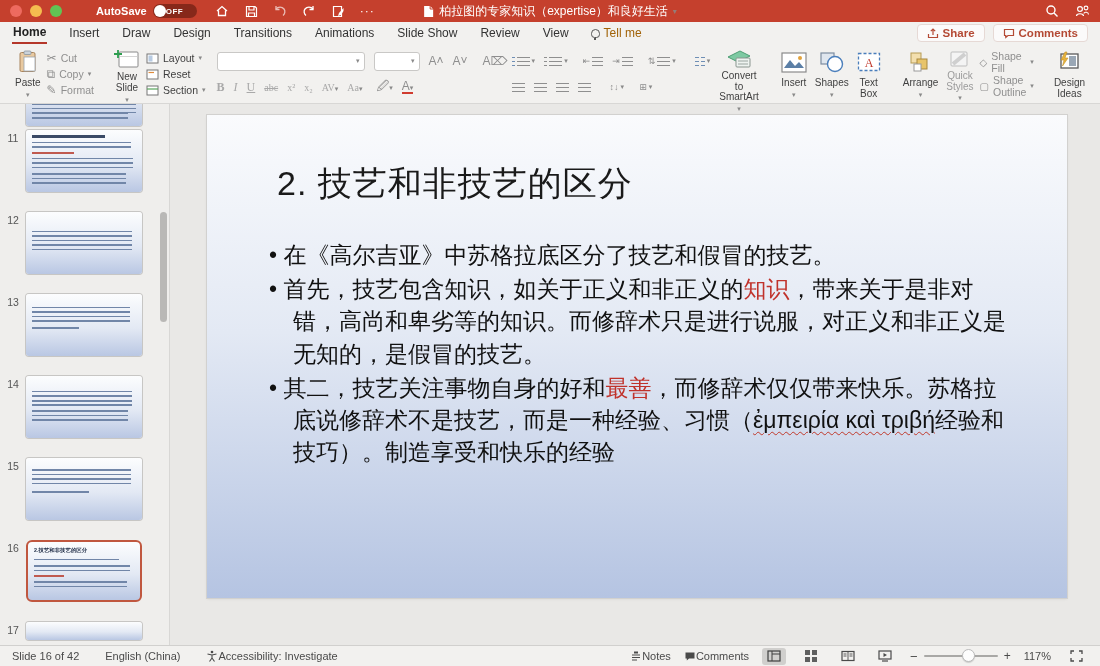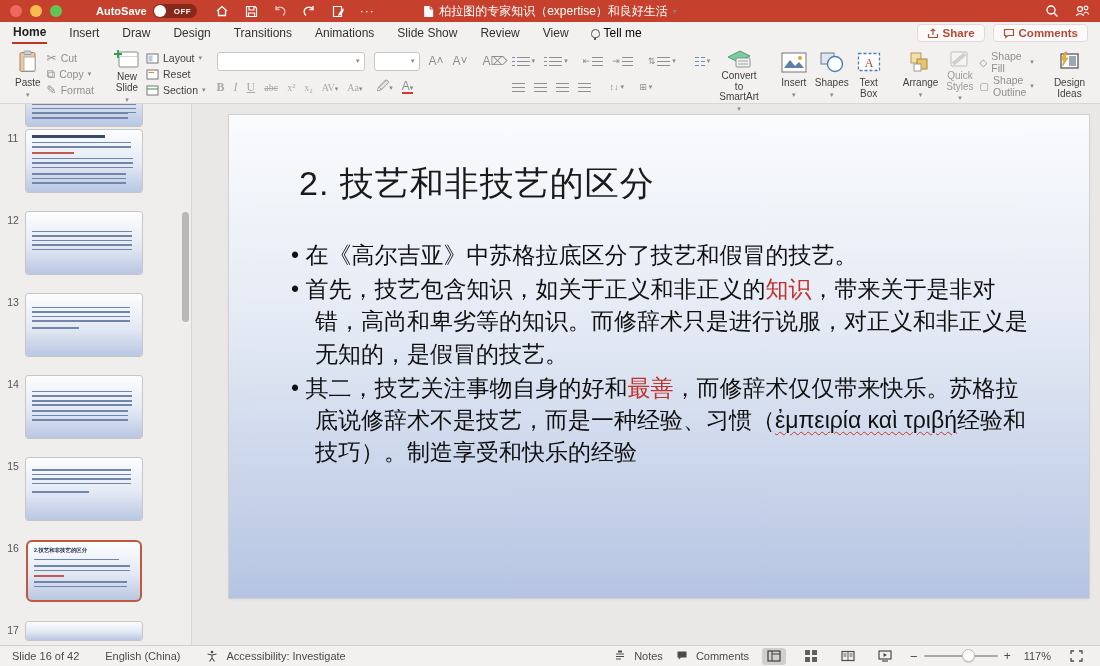--- a/index.html
+++ b/index.html
@@ -8,35 +8,35 @@
   .window { width:1100px; height:666px; display:flex; flex-direction:column; background:#e9e8e6; }
 
   
   .titlebar { height:22px; background:#c5402d; display:flex; align-items:center; padding:0 10px; flex:0 0 auto; position:relative; }
   .lights { display:flex; gap:8px; margin-right:34px; }
   .light { width:12px; height:12px; border-radius:50%; }
   .light.red{background:#ee6a5f;} .light.yellow{background:#f5bd4f;} .light.green{background:#61c454;}
   .autosave { display:flex; align-items:center; gap:6px; color:#fff; font-size:11px; font-weight:bold; }
   .toggle { width:44px; height:14px; background:rgba(60,10,5,.45); border-radius:8px; display:flex; align-items:center; padding:1px; }
   .knob { width:12px; height:12px; background:#fff; border-radius:50%; }
-  .toggle-label { color:#fff; font-size:8px; font-weight:bold; margin-left:8px; letter-spacing:.5px;}
+  .toggle-label { color:#fff; font-size:8px; font-weight:bold; margin-left:0; letter-spacing:.5px;}
   .tb-icons { display:flex; align-items:center; gap:14px; margin-left:18px; color:#fff; }
   .tb-icon { width:15px; height:15px; display:flex; align-items:center; justify-content:center; }
   .tb-icon svg { display:block; }
   .tb-more { color:#fff; font-size:12px; letter-spacing:1px; }
   .tb-title { position:absolute; left:50%; top:0; transform:translateX(-50%); height:22px; display:flex; align-items:center; gap:5px; color:#fff; font-size:12px; white-space:nowrap; }
   .tb-title .chev { font-size:8px; opacity:.8; }
   .tb-right { margin-left:auto; display:flex; gap:16px; align-items:center; }
 
   
   .menubar { height:22px; background:#f2f1ef; display:flex; align-items:center; padding:0 12px; flex:0 0 auto;justify-content:space-between; }
   .tabs { display:flex; gap:21px; align-items:center; }
   .tab { font-size:12px; color:#333; padding:3px 1px; cursor:default; }
   .tab.active { font-weight:bold; color:#222; border-bottom:2px solid #b5372a; }
-  .tellme { display:flex; align-items:center; gap:4px; font-size:12px; color:#000000; margin-left:21px; }
+  .tellme { display:flex; align-items:center; gap:4px; font-size:12px; color:#a16207; margin-left:21px; }
   .bulb { width:9px; height:9px; border:1.3px solid #555; border-radius:50% 50% 40% 40%; position:relative; }
   .bulb:after { content:""; position:absolute; left:2px; bottom:-3px; width:2.5px; height:2px; background:#555; }
   .mb-right { margin-left:auto; display:flex; gap:8px; }
   .pill-btn { display:flex; align-items:center; gap:4px; background:#fbfafa; border:1px solid #e6d9d5; border-radius:4px; padding:2px 9px; font-size:11.5px; color:#b44a35; font-weight:bold; }
 
   
   .ribbon { height:60px; background:#f2f1ef; border-bottom:1px solid #d8d7d5; display:flex; align-items:stretch; padding:3px 6px 2px 6px; flex:0 0 auto; }
   .rgroup { display:flex; align-items:stretch; padding:0 5px; }
   .rsep { width:1px; background:#dddcda; margin:4px 2px; }
   .bigbtn { display:flex; flex-direction:column; align-items:center; justify-content:space-between; padding:2px 4px; font-size:10px; color:#3f3f3f; text-align:center; line-height:1.1; }
@@ -51,21 +51,21 @@
   .fmt { font-size:12px; color:#a9a9a9; font-family:"Liberation Serif",serif; }
   .glyph { font-size:12px; color:#8e8e8e; }
   .bars { width:13px; height:9px; background:repeating-linear-gradient(180deg,#8f8f8f 0 1.2px,transparent 1.2px 4px); }
   .bars.short { background:repeating-linear-gradient(180deg,#8f8f8f 0 1.2px,transparent 1.2px 4px); width:11px; }
   .listic { display:flex; align-items:center; gap:2px; }
   .dots3 { width:3px; height:9px; background:repeating-linear-gradient(180deg,#6f8fb5 0 1.2px,transparent 1.2px 4px); }
   .label2 { font-size:10px; color:#3f3f3f; line-height:1.05; text-align:center; }
 
   
   .content { flex:1 1 auto; display:flex; min-height:0; }
-  .thumbpanel { width:192px; background:#efeeec; border-right:1px solid #d8d7d5; position:relative; flex:0 0 auto; overflow:hidden; }
+  .thumbpanel { width:170px; background:#efeeec; border-right:1px solid #d8d7d5; position:relative; flex:0 0 auto; overflow:hidden; }
   .thumb-item { position:absolute; left:0; width:170px; display:flex; }
   .tnum { width:26px; font-size:10.5px; color:#555; text-align:center; padding-top:2px; }
   .tbox { width:116px; height:62px; border-radius:3px; background:linear-gradient(180deg,#fcfdfe 0%,#e3e9f4 55%,#b9c7e3 100%); box-shadow:0 0 0 1px #c7c6c4; padding:5px 6px; overflow:hidden; }
   .tbox.selected { box-shadow:none; border:2px solid #c0573f; border-radius:6px; }
   .mini-title { height:3px; width:70%; background:#3a4a66; margin-bottom:4px; }
   .mini-lines { background:repeating-linear-gradient(180deg,#7186a8 0 1.5px,transparent 1.5px 4.5px); }
   .mini-red { background:repeating-linear-gradient(180deg,#c05a50 0 1.5px,transparent 1.5px 4.5px); }
   .t16-title { font-size:6px; font-weight:bold; color:#1c2a44; transform:scale(.9); transform-origin:0 0; white-space:nowrap; }
   .vscroll { position:absolute; right:2px; top:108px; width:7px; height:110px; background:#b9b8b6; border-radius:4px; }
 
@@ -81,21 +81,21 @@
   .bullet:before { content:"• "; }
   .squiggle { text-decoration:underline wavy #c0392b 1px; text-underline-offset:3px; }
 
   .notespane { flex:0 0 34px; background:#efeeec; border-top:1px solid #dbdad8; padding:5px 0 0 12px; }
   .notes-ph { font-size:11.5px; color:#1f1f1f; }
 
   
   .statusbar { height:21px; background:#f2f1ef; border-top:1px solid #d1d0ce; display:flex; align-items:center; padding:0 12px; font-size:11px; color:#4a4a4a; flex:0 0 auto; }
   .sb-left { display:flex; gap:26px; align-items:center; }
   .sb-right { margin-left:auto; display:flex; gap:13px; align-items:center; }
-  .sb-item { display:flex; gap:8px; }
+  .sb-item { display:flex; align-items:center; gap:0; }
   .viewbtn { width:24px; height:17px; display:flex; align-items:center; justify-content:center; border-radius:3px; }
   .viewbtn.active { background:#d0cfcd; }
   .slider { display:flex; align-items:center; gap:6px; }
   .track { width:74px; height:2px; background:#a9a8a6; border-radius:1px; position:relative; }
   .sthumb { position:absolute; left:52%; top:-6px; width:13px; height:13px; background:#fdfdfd; border:1px solid #bbb; border-radius:50%; box-shadow:0 1px 1px rgba(0,0,0,.15); }
   .grid4 { display:grid; grid-template-columns:5px 5px; grid-gap:2px; }
   .grid4 span { width:5px; height:5px; background:#5f5f5f; }
 </style>
 </head>
 <body>

